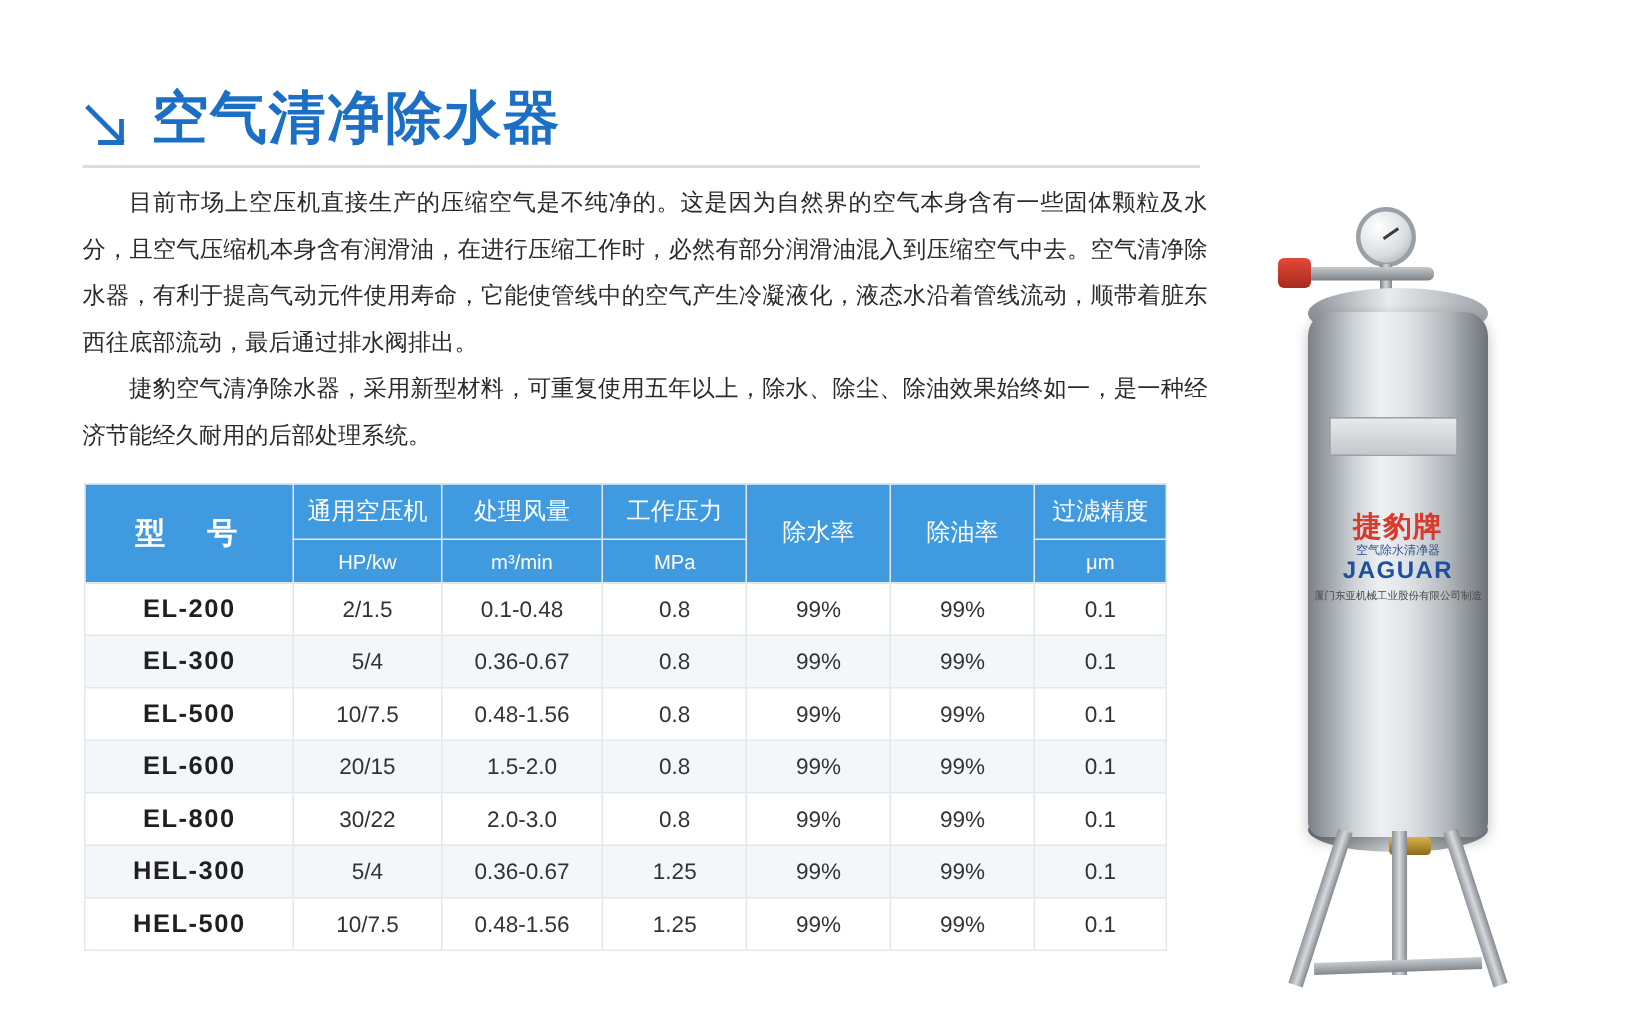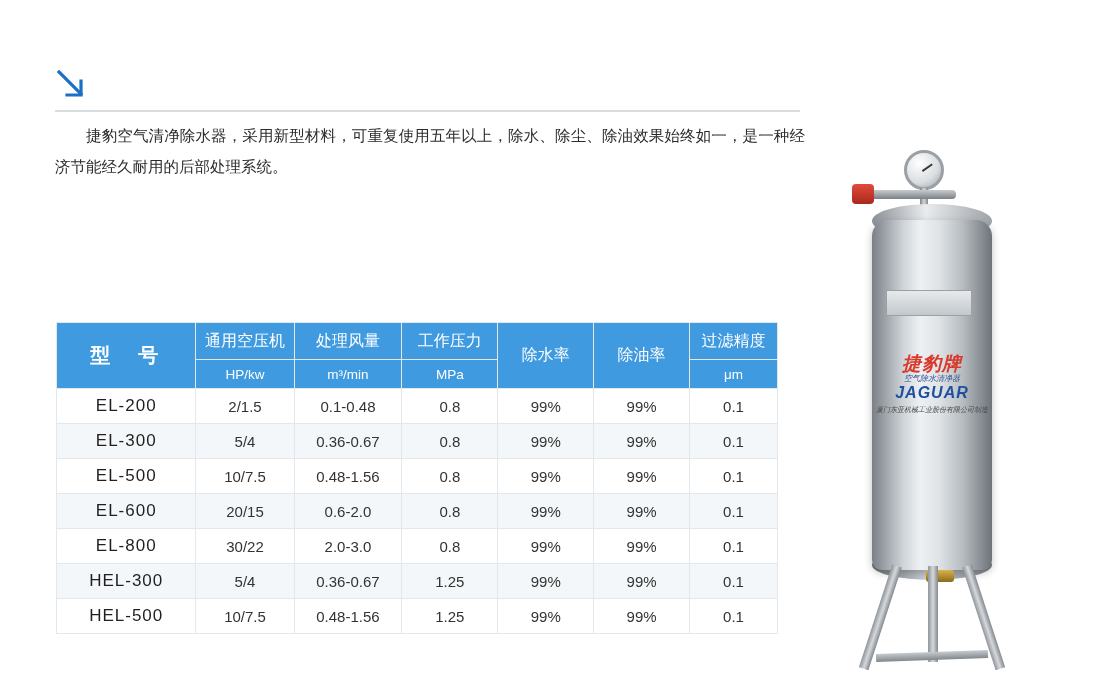--- a/index.html
+++ b/index.html
@@ -95,40 +95,39 @@
   .spec-table tbody td {
     height: 34px;
     background: #ffffff;
     font-size: 15px;
   }
   .spec-table tbody tr:nth-child(even) td {
     background: #f4f7f9;
   }
   .spec-table tbody td.model-col {
     font-size: 17px;
-    font-weight: normal;
+    font-weight: bold;
     letter-spacing: 1px;
     color: #1f1f1f;
   }
   .col-model { width: 140px; }
   .col-hp    { width: 98px; font-family: Liberation Mono, monospace; }
   .col-flow  { width: 108px; }
   .col-press { width: 96px; }
   .col-dw    { width: 96px; }
   .col-do    { width: 96px; }
   .col-filt  { width: 88px; }
 
   
   .product {
     position: absolute;
     left: 830px;
-    top: 142px;
+    top: 130px;
     width: 240px;
     height: 520px;
-    font-style: italic;
   }
   .tank-body {
     position: absolute;
     left: 42px;
     top: 78px;
     width: 120px;
     height: 350px;
     border-radius: 16px 16px 10px 10px;
     background: linear-gradient(to right,
         #7b8086 0%, #9aa0a6 10%, #cfd4d8 26%, #eef1f3 40%,
@@ -277,23 +276,25 @@
 </head>
 <body>
 
 <div class="header">
   <span class="arrow-icon">
     <svg width="34" height="34" viewBox="0 0 34 34" aria-hidden="true">
       <path d="M4 5 L26 27" stroke="#1b6fc4" stroke-width="3.2" fill="none" stroke-linecap="square"></path>
       <path d="M26 14 L26 28 L12 28" stroke="#1b6fc4" stroke-width="3.2" fill="none" stroke-linecap="square"></path>
     </svg>
   </span>
+  <h1 class="page-title">空气清净除水器</h1>
 </div>
 
 <div class="body-copy">
+  <p>目前市场上空压机直接生产的压缩空气是不纯净的。这是因为自然界的空气本身含有一些固体颗粒及水分，且空气压缩机本身含有润滑油，在进行压缩工作时，必然有部分润滑油混入到压缩空气中去。空气清净除水器，有利于提高气动元件使用寿命，它能使管线中的空气产生冷凝液化，液态水沿着管线流动，顺带着脏东西往底部流动，最后通过排水阀排出。</p>
   <p>捷豹空气清净除水器，采用新型材料，可重复使用五年以上，除水、除尘、除油效果始终如一，是一种经济节能经久耐用的后部处理系统。</p>
 </div>
 
 <table class="spec-table">
   <thead>
     <tr>
       <th class="col-model model-cell" rowspan="2">型　号</th>
       <th class="col-hp">通用空压机</th>
       <th class="col-flow">处理风量</th>
       <th class="col-press">工作压力</th>
@@ -332,21 +333,21 @@
       <td>10/7.5</td>
       <td>0.48-1.56</td>
       <td>0.8</td>
       <td>99%</td>
       <td>99%</td>
       <td>0.1</td>
     </tr>
     <tr>
       <td class="model-col">EL-600</td>
       <td>20/15</td>
-      <td>0.6-2.0</td>
+      <td>1.5-2.0</td>
       <td>0.8</td>
       <td>99%</td>
       <td>99%</td>
       <td>0.1</td>
     </tr>
     <tr>
       <td class="model-col">EL-800</td>
       <td>30/22</td>
       <td>2.0-3.0</td>
       <td>0.8</td>

